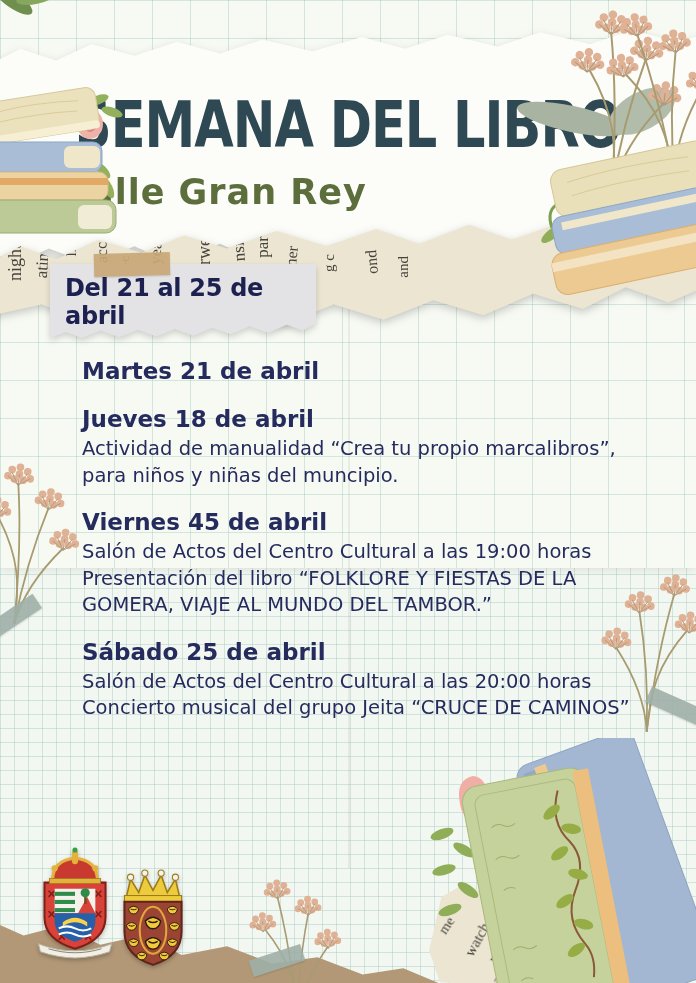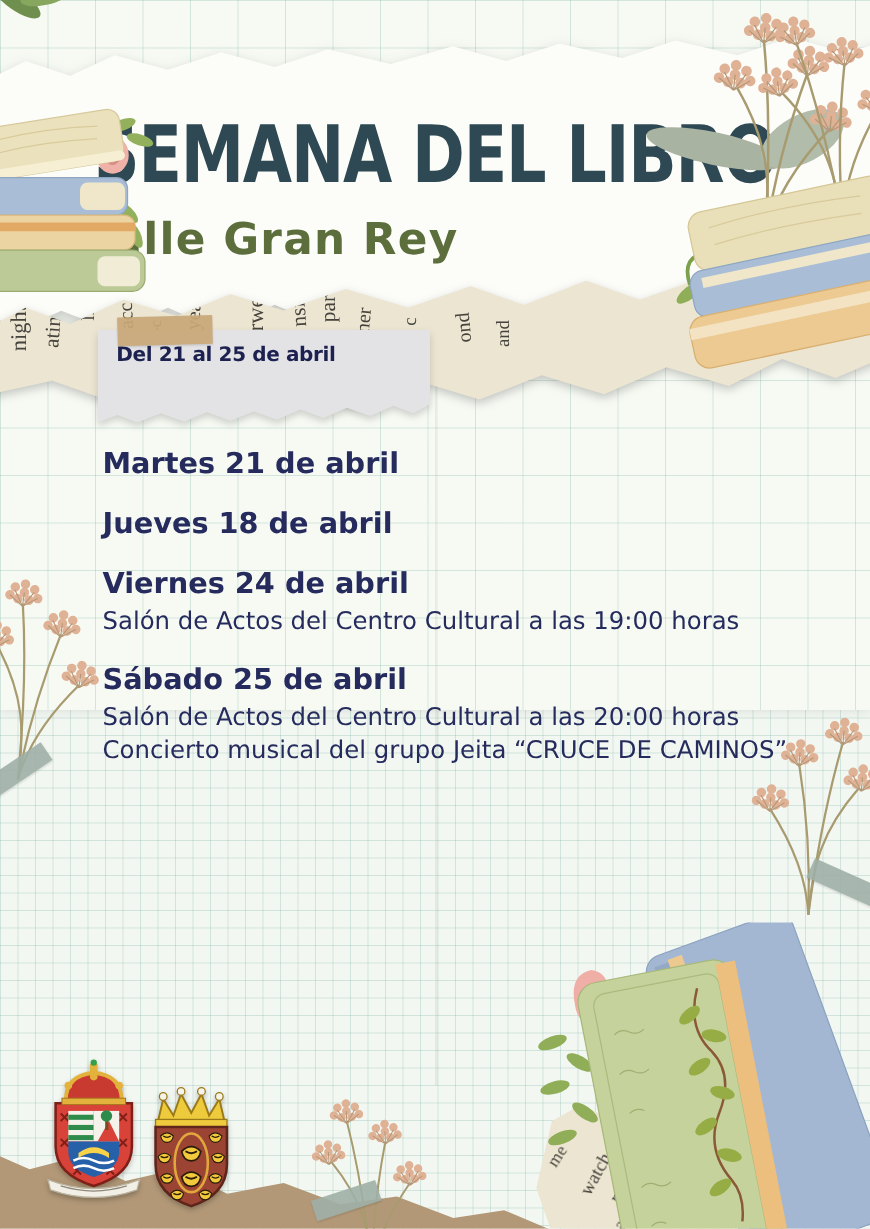--- a/index.html
+++ b/index.html
@@ -44,21 +44,21 @@
   .news-strip{width:100%;height:100%;background:#ece5d1;
     clip-path:polygon(0 42%,4% 28%,9% 40%,15% 22%,21% 34%,27% 18%,33% 30%,40% 14%,47% 28%,54% 12%,60% 26%,67% 8%,73% 22%,80% 6%,87% 20%,93% 4%,100% 14%,100% 66%,95% 80%,89% 66%,83% 86%,76% 72%,69% 92%,62% 78%,55% 96%,48% 82%,41% 100%,34% 86%,27% 98%,20% 84%,13% 96%,7% 82%,0 92%);}
   .frag{position:absolute;font-family:"Liberation Serif",serif;color:#45433d;
     writing-mode:vertical-rl;transform:rotate(180deg);line-height:1;}
   .frag2{position:absolute;font-family:"Liberation Serif",serif;color:#45433d;white-space:nowrap;line-height:1;}
 
   
   .badge-wrap{left:50px;top:264px;width:266px;height:74px;z-index:5;filter:drop-shadow(0 3px 3px rgba(60,60,60,.22));}
   .badge{width:100%;height:100%;background:#e3e3e6;padding:10px 0 0 15px;box-sizing:border-box;
     clip-path:polygon(0 0,100% 0,100% 80%,95% 90%,89% 82%,82% 93%,75% 84%,68% 95%,61% 86%,54% 97%,47% 88%,40% 98%,33% 89%,26% 99%,19% 90%,12% 100%,6% 92%,0 100%);
-    font-size:16px;font-weight:800;letter-spacing:-.3px;color:#1c2150;margin-left:28px;}
+    font-size:24px;font-weight:800;letter-spacing:-.3px;color:#1c2150;}
   .tape{background:#c9a878;opacity:.92;z-index:6;box-shadow:0 1px 2px rgba(0,0,0,.15);}
   .tape-badge{left:94px;top:253px;width:76px;height:23px;transform:rotate(-1.5deg);}
   .tape-gray{background:#9fb0a7;opacity:.9;z-index:7;box-shadow:0 1px 2px rgba(0,0,0,.15);}
 
   
   .events{left:82px;top:356px;width:582px;z-index:5;color:#262b5e;}
   .event{margin-bottom:18px;}
   .event-day{font-size:23px;font-weight:800;line-height:30px;margin-bottom:2px;}
   .event-line{font-size:19.5px;font-weight:500;line-height:26.5px;}
 
@@ -140,24 +140,26 @@
     <div class="badge">Del 21 al 25 de abril</div>
   </div>
   <div class="abs tape tape-badge"></div>
 
   <div class="abs events">
     <div class="event">
       <div class="event-day">Martes 21 de abril</div>
     </div>
     <div class="event">
       <div class="event-day">Jueves 18 de abril</div>
+      <div class="event-line">Actividad de manualidad “Crea tu propio marcalibros”, para niños y niñas del muncipio.</div>
     </div>
     <div class="event">
-      <div class="event-day">Viernes 24 de abril</div>
+      <div class="event-day">Viernes 45 de abril</div>
       <div class="event-line">Salón de Actos del Centro Cultural a las 19:00 horas</div>
+      <div class="event-line">Presentación del libro “FOLKLORE Y FIESTAS DE LA GOMERA, VIAJE AL MUNDO DEL TAMBOR.”</div>
     </div>
     <div class="event">
       <div class="event-day">Sábado 25 de abril</div>
       <div class="event-line">Salón de Actos del Centro Cultural a las 20:00 horas</div>
       <div class="event-line">Concierto musical del grupo Jeita “CRUCE DE CAMINOS”</div>
     </div>
   </div>
 
   <div class="abs leaf" style="left:-10px;top:-8px;width:46px;height:16px;background:#6f8f4f;transform:rotate(35deg);z-index:8"></div>
   <div class="abs leaf" style="left:16px;top:-10px;width:40px;height:14px;background:#87a75f;transform:rotate(-12deg);z-index:8"></div>

